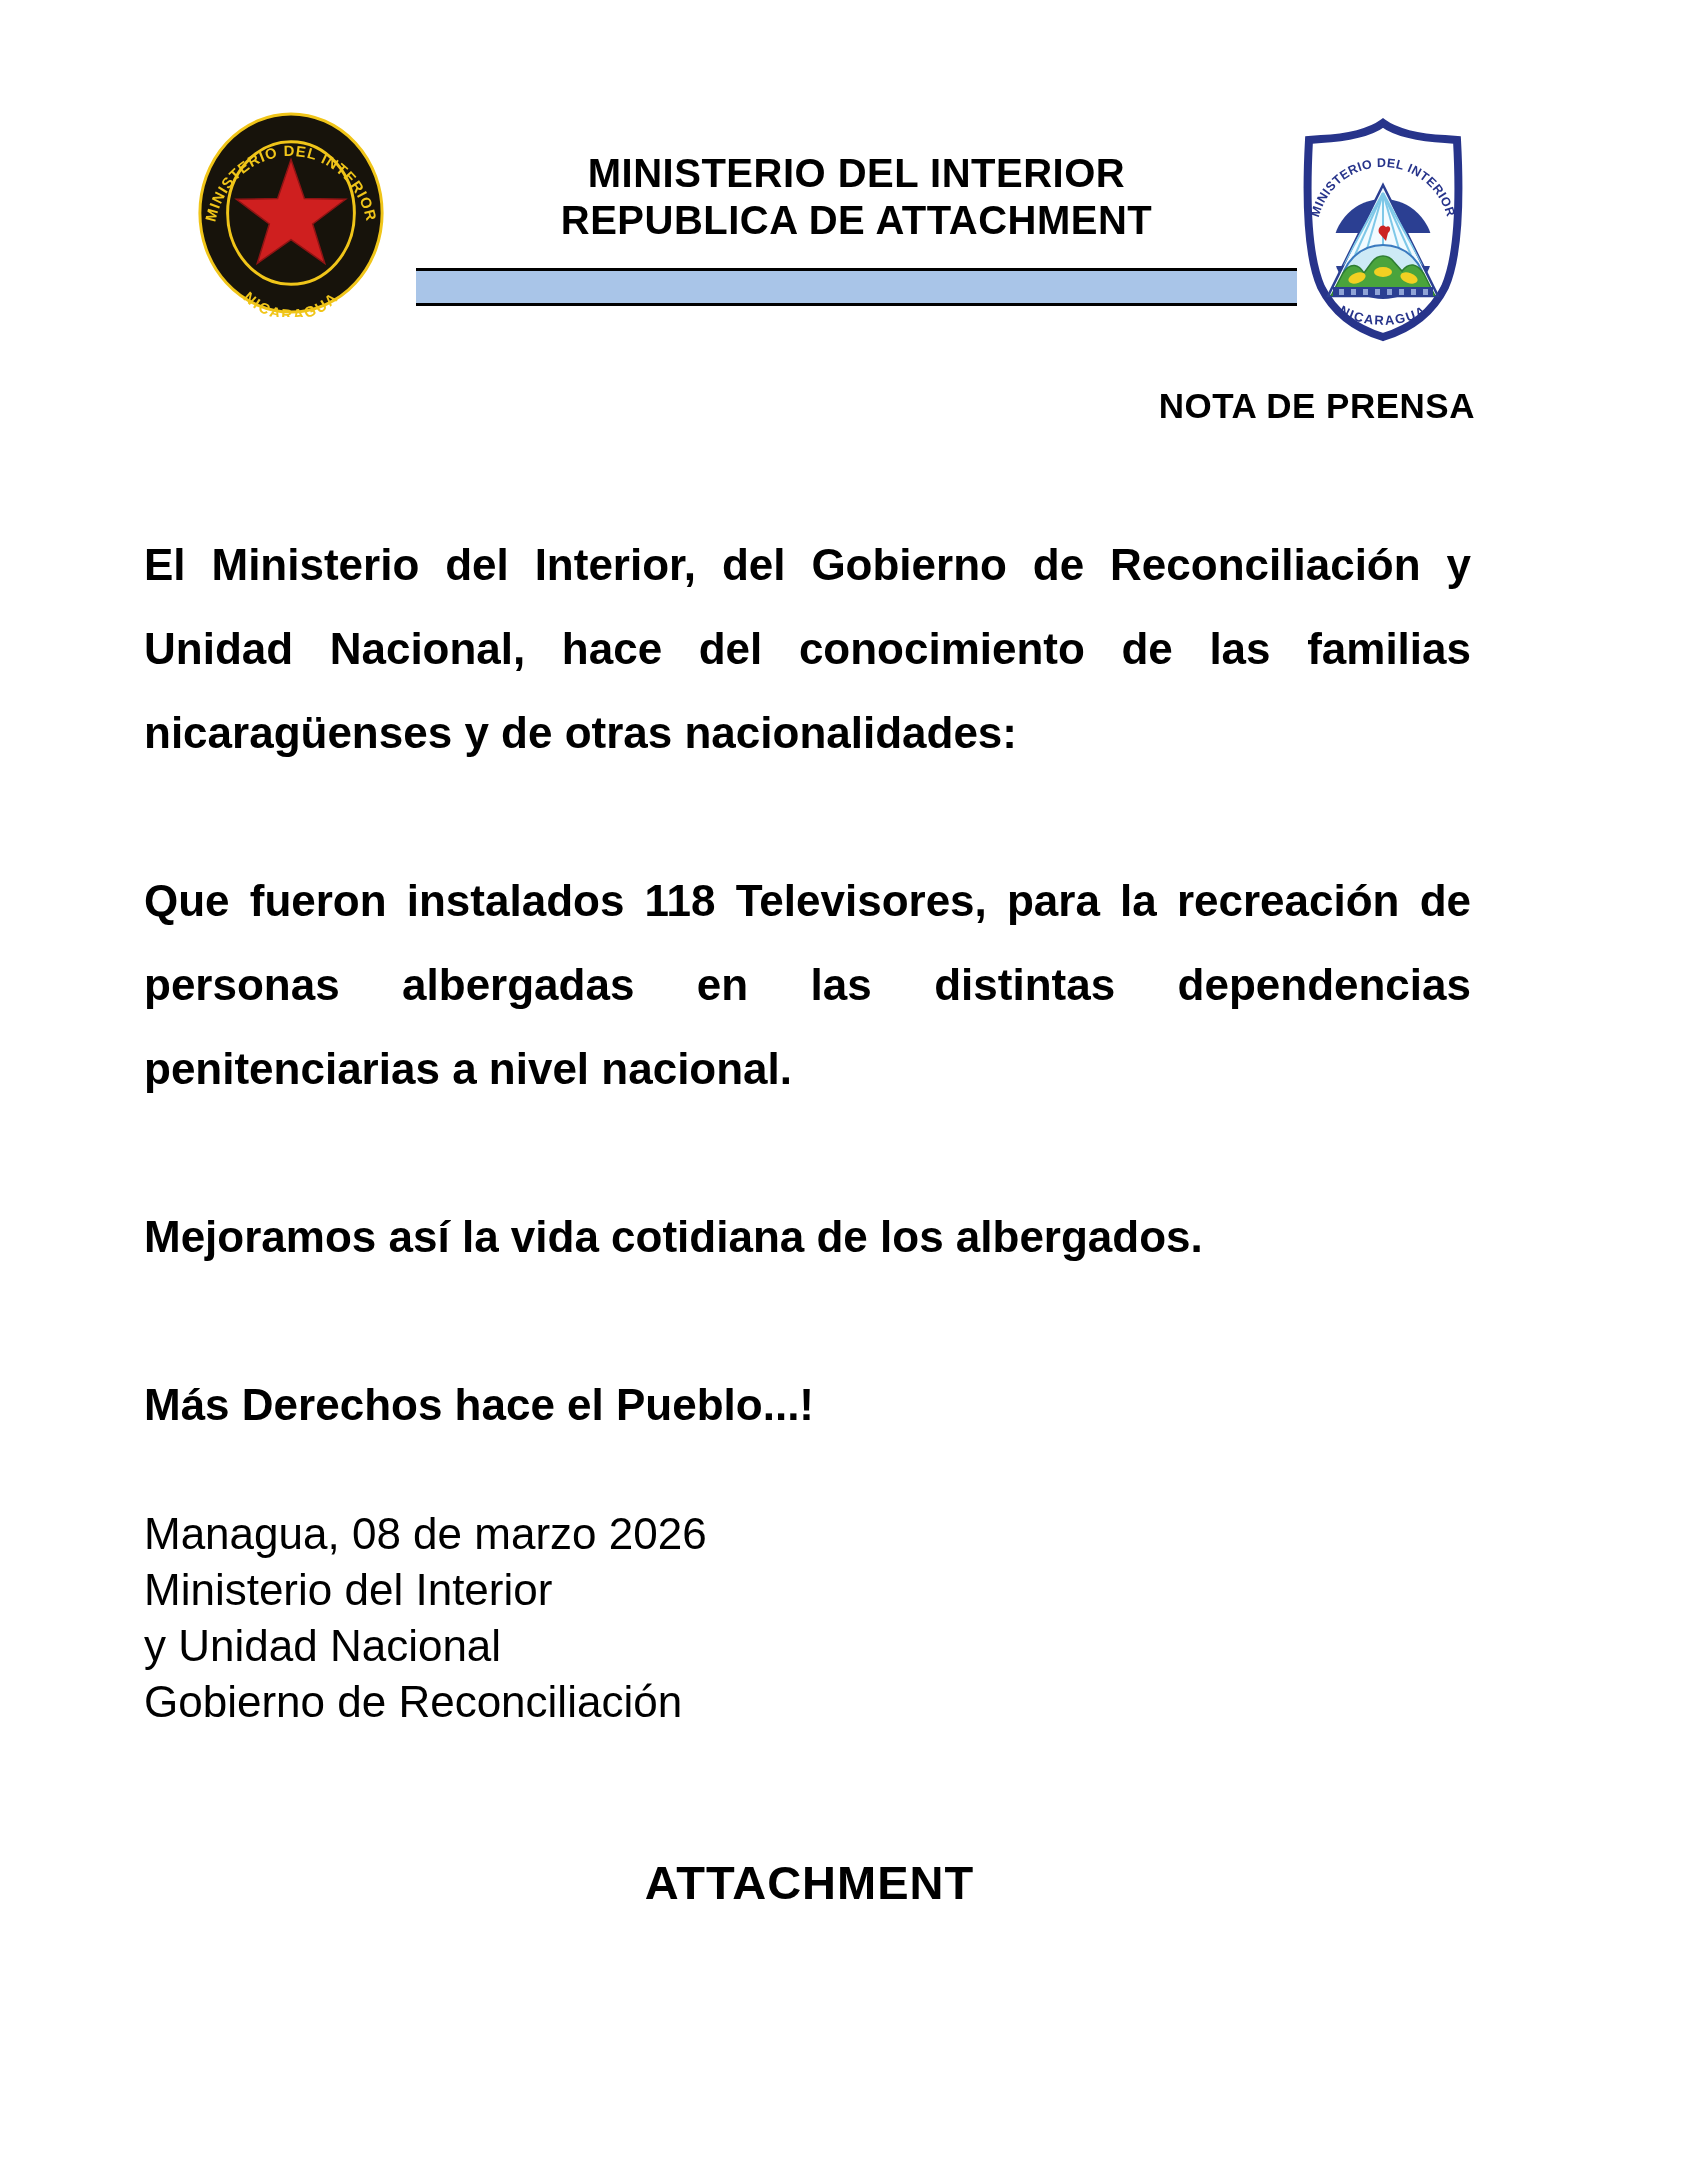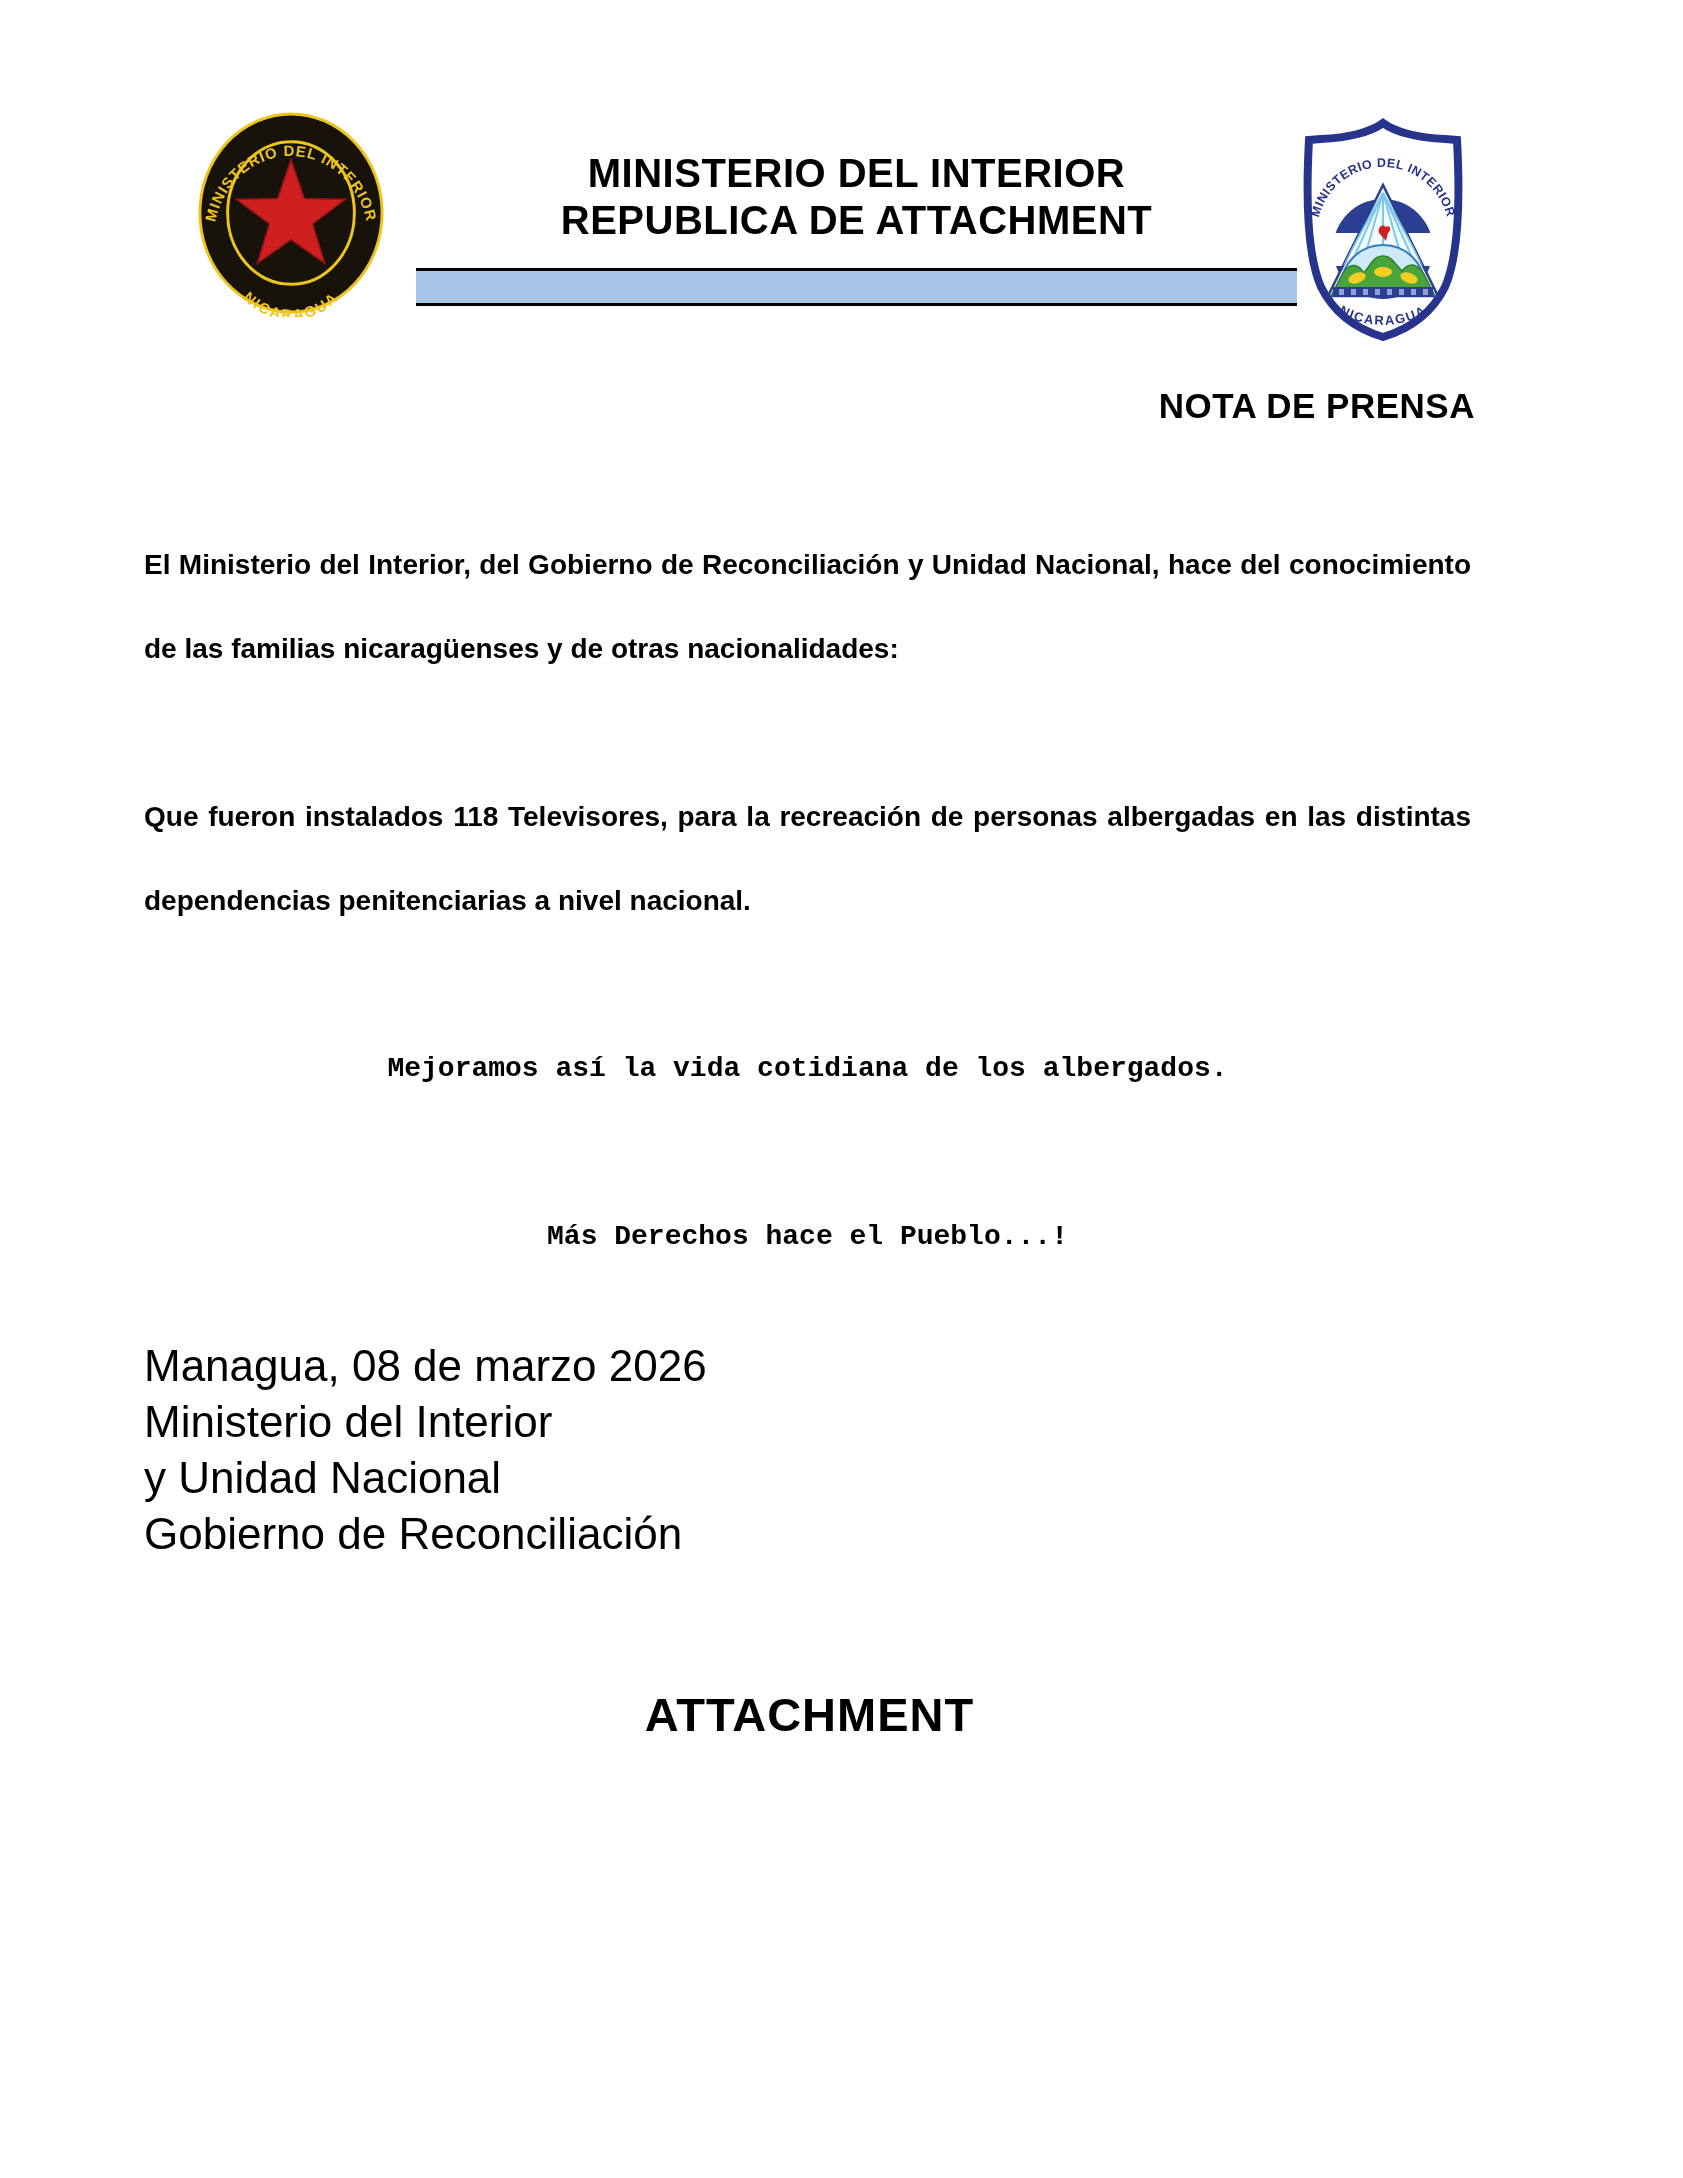--- a/index.html
+++ b/index.html
@@ -33,25 +33,25 @@
   }
   
   .content { margin: 0 208px 0 144px; }
   .doc-title {
     text-align: right;
     font-size: 35px; line-height: 51px; font-weight: 700;
     margin: 24px 0 92px 0;
     letter-spacing: 0.5px;
   }
   .para {
-    font-size: 28px; line-height: 84px; font-weight: 700;
+    font-size: 44px; line-height: 84px; font-weight: 700;
     margin: 0 4px 84px 0;
     text-align: justify;
   }
-  .para.single { text-align: center; font-family: Liberation Mono, monospace; }
+  .para.single { text-align: left; }
   .para.last-gap { margin-bottom: 59px; }
   .signature { margin: 0 0 0 0; }
   .sig-line {
     font-size: 44px; line-height: 56px; font-weight: 400; margin: 0;
   }
   .attachment {
     font-size: 47px; line-height: 51px; font-weight: 700;
     margin: 127px 0 0 0;
     letter-spacing: 1px;
     text-align: center;

